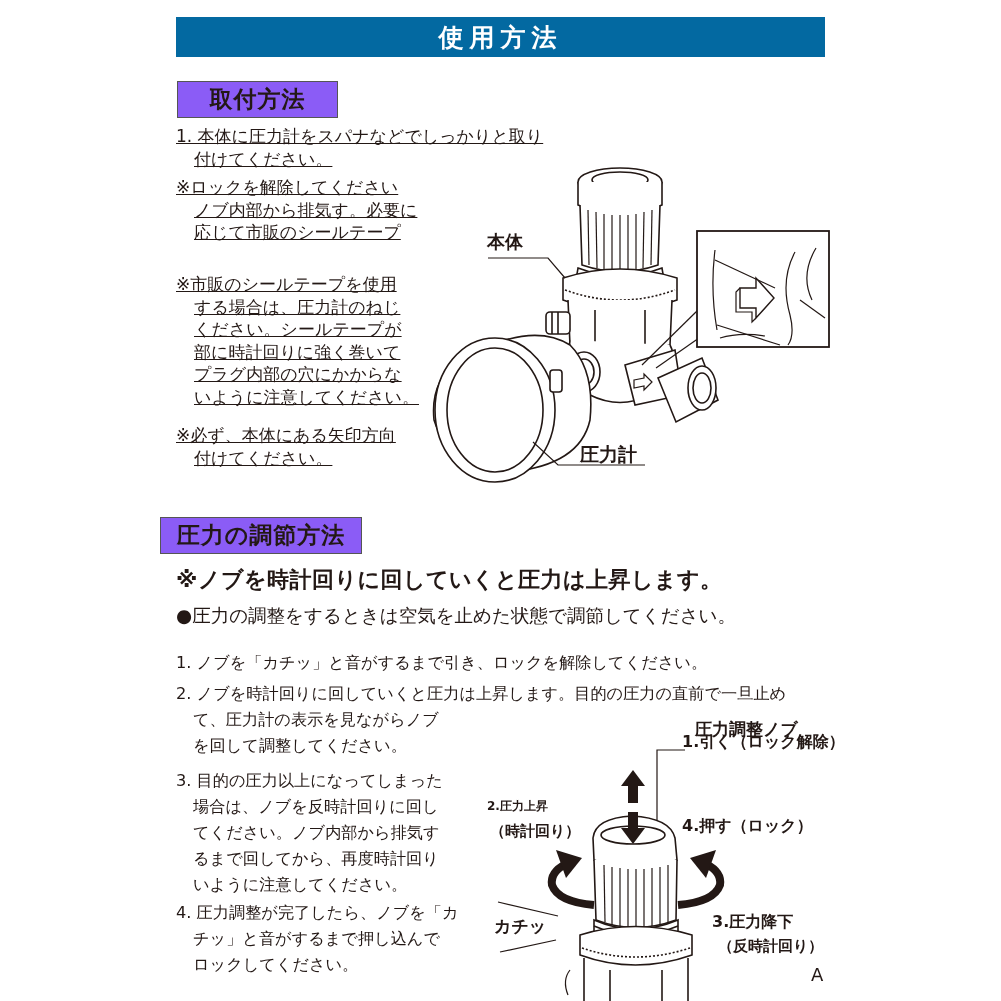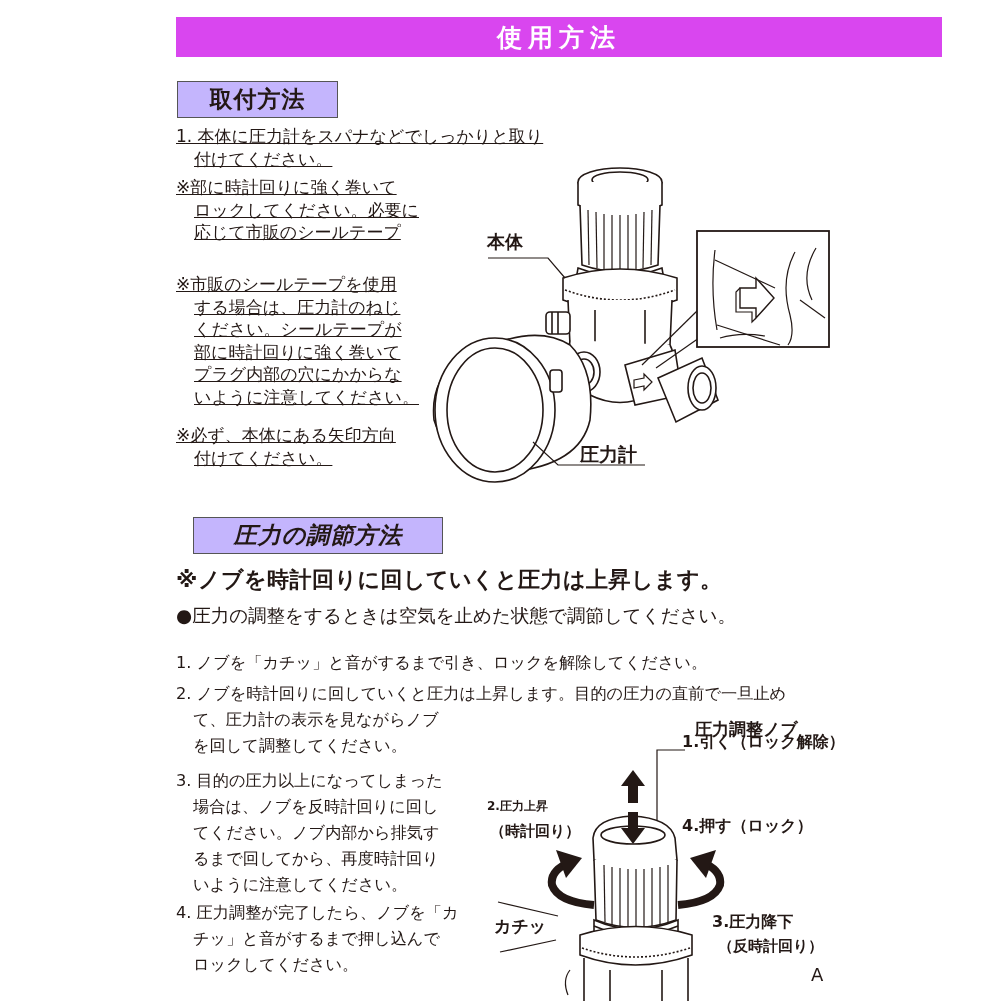--- a/index.html
+++ b/index.html
@@ -1,22 +1,22 @@
 <!DOCTYPE html>
 <html><head>
 <meta charset="utf-8">
 <style>
   html, body { margin:0; padding:0; background:#ffffff; }
   body { width:1001px; height:1001px; position:relative; overflow:hidden;
          font-family:"DejaVu Sans", "Liberation Sans", sans-serif; color:#231815; }
   .abs { position:absolute; }
-  .header-bar { left:176px; top:17px; width:766px; height:40px; background:#d946ef;
+  .header-bar { left:176px; top:17px; width:649px; height:40px; background:#0369a1;
                 color:#fff; font-weight:bold; font-size:25px; letter-spacing:6px;
                 display:flex; align-items:center; justify-content:center; }
-  .section-box { border:1.5px solid #555; background:#c4b5fd; font-weight:bold; font-size:23px;
+  .section-box { border:1.5px solid #555; background:#8b5cf6; font-weight:bold; font-size:23px;
                  display:flex; align-items:center; justify-content:center; box-sizing:border-box;
                  letter-spacing:1px; }
   .para { font-size:17px; line-height:22.5px; white-space:nowrap;text-decoration:underline; }
   .para .indent { padding-left:18px; display:block; }
   .para .line { display:block; }
   .para2 { font-size:16.2px; line-height:26px; white-space:nowrap; }
   .para2 .line { display:block; }
   .para2 .indent { padding-left:17px; display:block; }
   .warn { font-size:22px; font-weight:bold; white-space:nowrap; letter-spacing:0.5px; }
   .bullet { font-size:18.5px; white-space:nowrap; }
@@ -34,22 +34,22 @@
 <div class="abs section-box" style="left:177px;top:81px;width:161px;height:37px;">
   <span>取付方法</span>
 </div>
 
 <div class="abs para" style="left:176px;top:125px;">
   <span class="line">1. 本体に圧力計をスパナなどでしっかりと取り</span>
   <span class="indent">付けてください。</span>
 </div>
 
 <div class="abs para" style="left:176px;top:176px;">
-  <span class="line">※部に時計回りに強く巻いて</span>
-  <span class="indent">ロックしてください。必要に</span>
+  <span class="line">※ロックを解除してください</span>
+  <span class="indent">ノブ内部から排気す。必要に</span>
   <span class="indent">応じて市販のシールテープ</span>
 </div>
 
 <div class="abs para" style="left:176px;top:273px;">
   <span class="line">※市販のシールテープを使用</span>
   <span class="indent">する場合は、圧力計のねじ</span>
   <span class="indent">ください。シールテープが</span>
   <span class="indent">部に時計回りに強く巻いて</span>
   <span class="indent">プラグ内部の穴にかからな</span>
   <span class="indent">いように注意してください。</span>
@@ -124,21 +124,21 @@
   <line x1="380" y1="140" x2="405" y2="158" stroke-width="1.2"></line>
   <path d="M300 178 Q320 172 345 176" stroke-width="1.2"></path>
   <g>
     <path d="M320 128 L336 128 L336 118 L354 138 L336 158 L336 148 L320 148 Z" fill="#fff" stroke-width="1.4"></path>
     <path d="M320 128 L316 132 L316 152 L332 152 L332 162 L336 158" stroke-width="1.2"></path>
   </g>
 </svg>
 <div class="abs label" style="left:487px;top:230px;font-size:18px;">本体</div>
 <div class="abs label" style="left:568px;top:442px;font-size:19px;margin-left:12px;">圧力計</div>
 
-<div class="abs section-box" style="left:193px;top:517px;width:250px;height:37px;font-style:italic;">
+<div class="abs section-box" style="left:160px;top:517px;width:202px;height:37px;">
   <span>圧力の調節方法</span>
 </div>
 
 <div class="abs warn" style="left:176px;top:565px;">※ノブを時計回りに回していくと圧力は上昇します。</div>
 <div class="abs bullet" style="left:176px;top:603px;">●圧力の調整をするときは空気を止めた状態で調節してください。</div>
 
 <div class="abs para2" style="left:176px;top:650px;">
   <span class="line">1. ノブを「カチッ」と音がするまで引き、ロックを解除してください。</span>
 </div>
 

